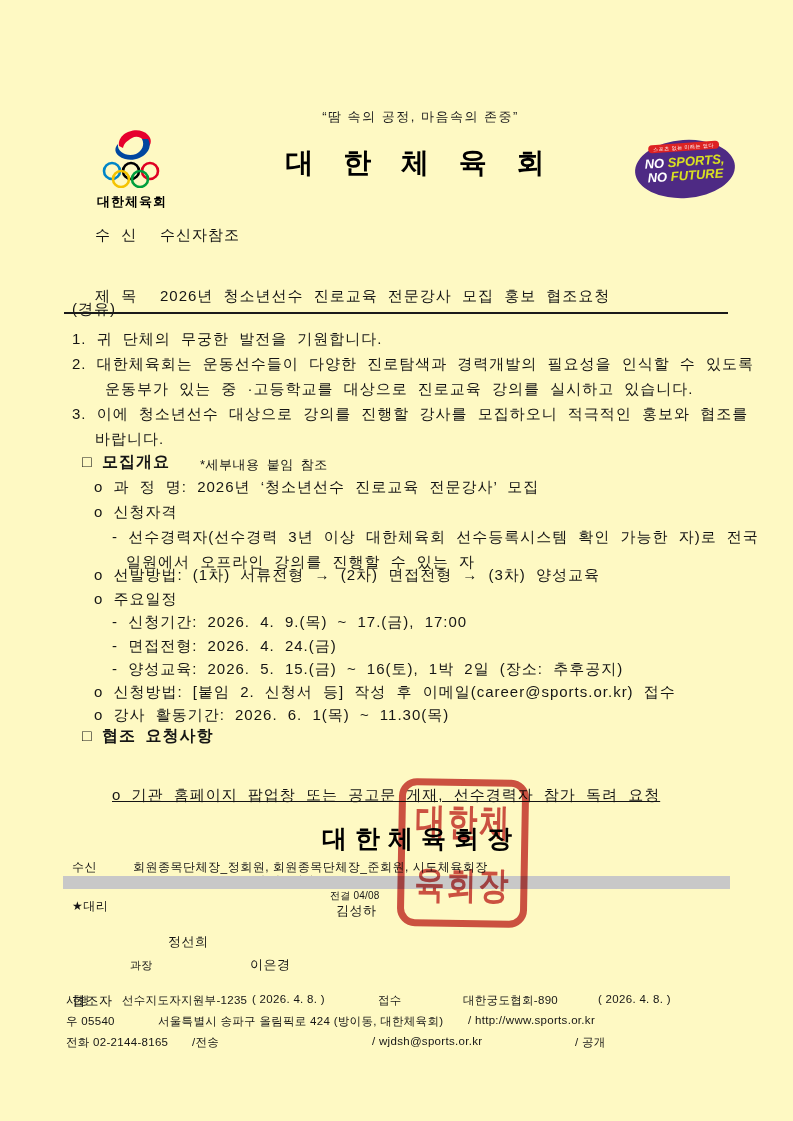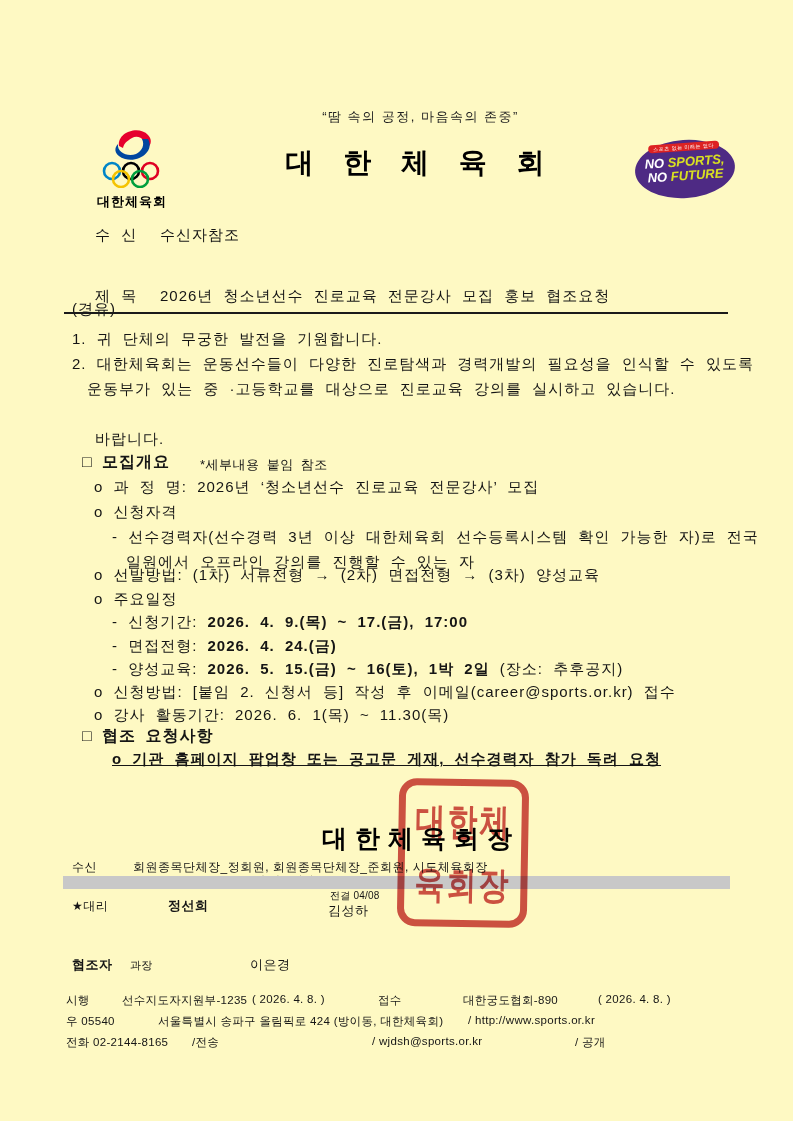--- a/index.html
+++ b/index.html
@@ -20,21 +20,21 @@
   .badge{left:635px;top:140px;width:100px;height:58px;background:#4e2a84;border-radius:50%;
          transform:rotate(-4deg);display:flex;flex-direction:column;align-items:center;justify-content:center;gap:0;}
   .badge-tagline{position:absolute;top:3px;left:50%;transform:translateX(-50%);background:#d22;color:#fff;
          font-size:5px;padding:1px 5px;border-radius:4px;letter-spacing:0.5px;}
   .badge-line{font-size:13px;font-weight:900;font-style:italic;line-height:14px;letter-spacing:0;}
   .badge-no{color:#ffffff;}
   .badge-rest{color:#d9e021;}
   
   .fs15{font-size:15px;letter-spacing:1px;word-spacing:5px;}
   .rule{left:64px;top:312px;width:664px;height:2px;background:#1a1a1a;}
-  .bold{font-weight:bold;}
+  .bold{font-weight:normal;margin-top:36px;}
   .underline{text-decoration:underline;}
   .note{font-size:13px;letter-spacing:0.5px;word-spacing:3px;}
   .h16{font-size:16px;font-weight:bold;letter-spacing:1px;word-spacing:4px;}
   
   .signer{left:322px;top:822px;font-size:25px;font-weight:bold;letter-spacing:8px;color:#000;z-index:3;}
   .stamp{left:398px;top:779px;width:112px;height:126px;border:7px solid #c84444;border-radius:18px;
          z-index:2;mix-blend-mode:multiply;opacity:0.92;transform:rotate(1deg);
          display:flex;flex-direction:column;justify-content:space-around;align-items:center;padding:4px 2px;}
   .stamp-row{font-size:30px;font-weight:bold;color:#c84444;letter-spacing:2px;line-height:30px;
          transform:scaleY(1.25);font-family:"DejaVu Sans",sans-serif;}
@@ -76,21 +76,22 @@
 
   <div class="abs fs15" style="left:95px;top:226px;">수 신</div>
   <div class="abs fs15" style="left:160px;top:226px;">수신자참조</div>
   <div class="abs fs15" style="left:72px;top:256px;margin-top:44px;">(경유)</div>
   <div class="abs fs15" style="left:95px;top:287px;">제 목</div>
   <div class="abs fs15" style="left:160px;top:287px;">2026년 청소년선수 진로교육 전문강사 모집 홍보 협조요청</div>
   <div class="abs rule"></div>
 
   <div class="abs fs15" style="left:72px;top:330px;">1. 귀 단체의 무궁한 발전을 기원합니다.</div>
   <div class="abs fs15" style="left:72px;top:355px;">2. 대한체육회는 운동선수들이 다양한 진로탐색과 경력개발의 필요성을 인식할 수 있도록</div>
-  <div class="abs fs15" style="left:87px;top:380px;">운동부가 있는 중 ·고등학교를 대상으로 진로교육 강의를 실시하고 있습니다.</div>
+  <div class="abs fs15" style="left:105px;top:380px;">운동부가 있는 중 ·고등학교를 대상으로 진로교육 강의를 실시하고 있습니다.</div>
+  <div class="abs fs15" style="left:72px;top:405px;">3. 이에 청소년선수 대상으로 강의를 진행할 강사를 모집하오니 적극적인 홍보와 협조를</div>
   <div class="abs fs15" style="left:95px;top:430px;">바랍니다.</div>
 
   <div class="abs h16" style="left:82px;top:452px;">□ 모집개요</div>
   <div class="abs note" style="left:200px;top:456px;">*세부내용 붙임 참조</div>
   <div class="abs fs15" style="left:94px;top:478px;">o 과 정 명: 2026년 ‘청소년선수 진로교육 전문강사’ 모집</div>
   <div class="abs fs15" style="left:94px;top:503px;">o 신청자격</div>
   <div class="abs fs15" style="left:112px;top:528px;">- 선수경력자(선수경력 3년 이상 대한체육회 선수등록시스템 확인 가능한 자)로 전국</div>
   <div class="abs fs15" style="left:126px;top:553px;">일원에서 오프라인 강의를 진행할 수 있는 자</div>
   <div class="abs fs15" style="left:94px;top:566px;">o 선발방법: (1차) 서류전형 → (2차) 면접전형 → (3차) 양성교육</div>
   <div class="abs fs15" style="left:94px;top:590px;">o 주요일정</div>
@@ -110,21 +111,21 @@
   </div>
 
   <div class="abs fs12" style="left:72px;top:859px;">수신</div>
   <div class="abs fs12" style="left:133px;top:859px;">회원종목단체장_정회원, 회원종목단체장_준회원, 시도체육회장</div>
   <div class="abs graybar"></div>
 
   <div class="abs fs12" style="left:72px;top:898px;">★대리</div>
   <div class="abs fs13 bold" style="left:168px;top:897px;">정선희</div>
   <div class="abs fs11" style="left:243px;top:873px;">부장 직무대리</div>
   <div class="abs fs10" style="left:330px;top:889px;">전결 04/08</div>
-  <div class="abs fs13" style="left:328px;top:902px;">김성하</div>
+  <div class="abs fs13" style="left:336px;top:902px;">김성하</div>
 
   <div class="abs fs13 bold" style="left:72px;top:956px;">협조자</div>
   <div class="abs fs11" style="left:130px;top:958px;">과장</div>
   <div class="abs fs13" style="left:250px;top:956px;">이은경</div>
 
   <div class="abs foot" style="left:66px;top:993px;text-align:center;">시행</div>
   <div class="abs foot" style="left:122px;top:993px;">선수지도자지원부-1235</div>
   <div class="abs foot" style="left:252px;top:993px;">(   2026. 4. 8.   )</div>
   <div class="abs foot" style="left:378px;top:993px;">접수</div>
   <div class="abs foot" style="left:463px;top:993px;">대한궁도협회-890</div>

